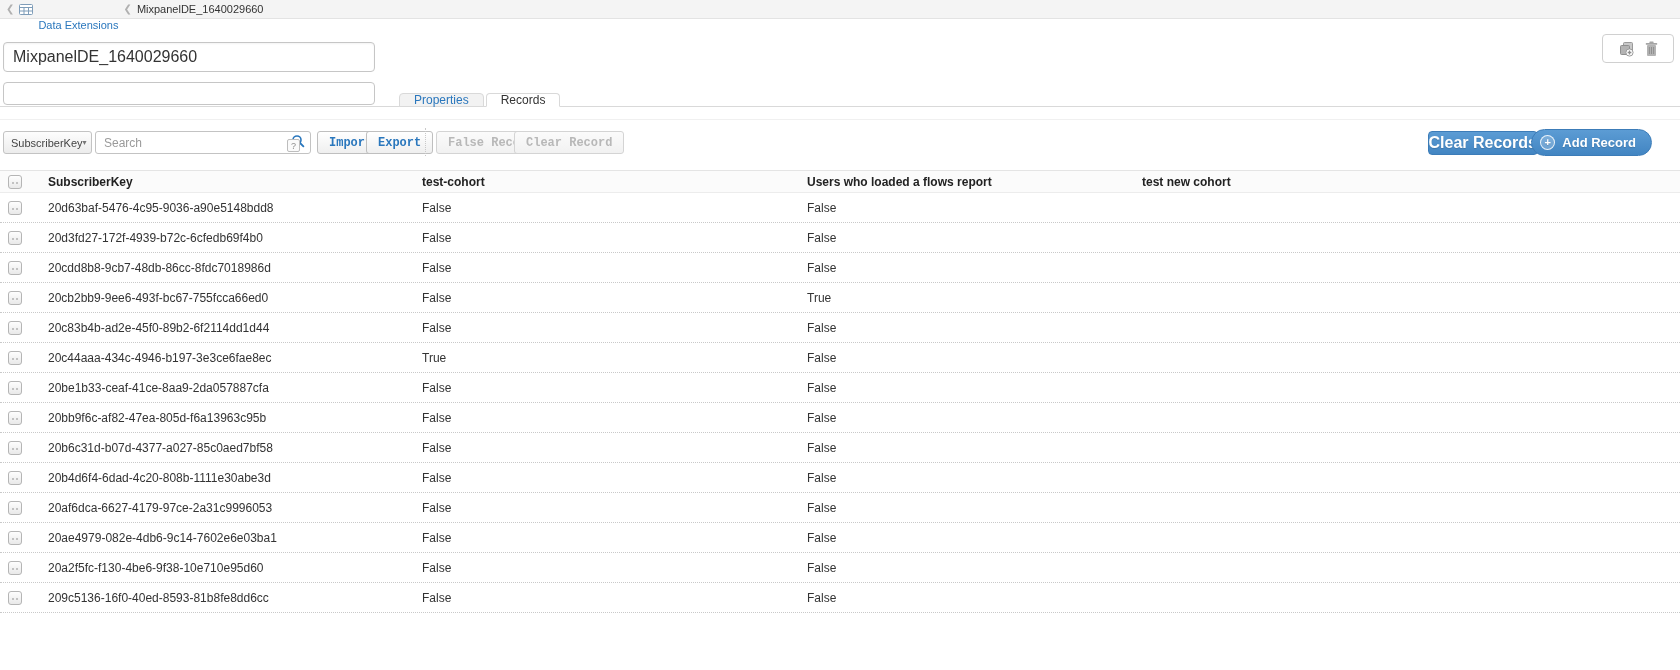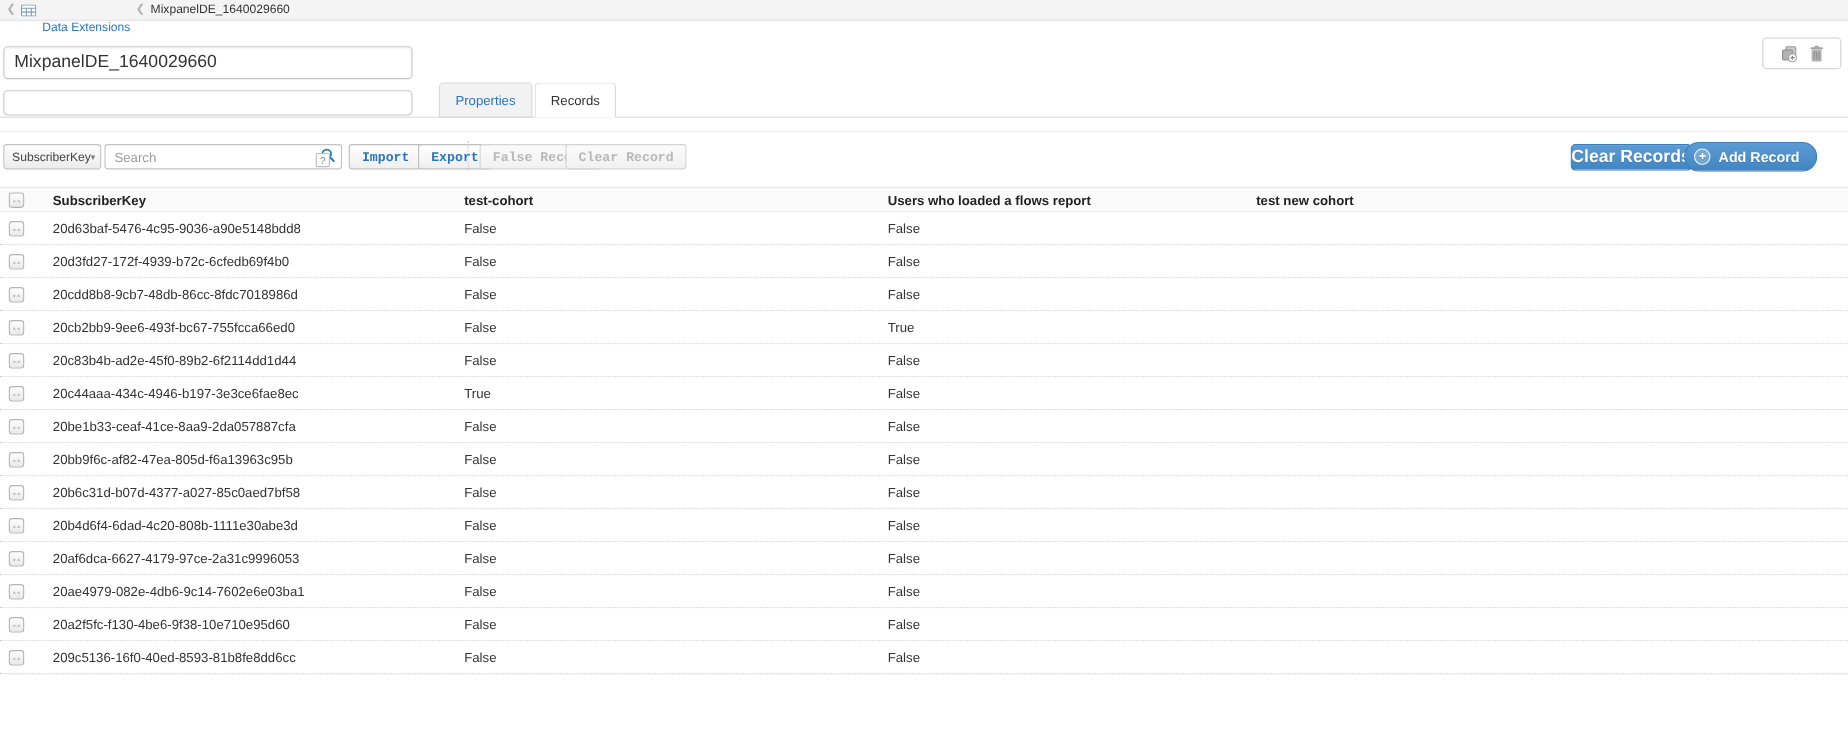--- a/index.html
+++ b/index.html
@@ -28,21 +28,21 @@
   
   .top-actions { position:absolute; top:34px; right:6px; width:72px; height:29px;
     background:#fff; border:1px solid #d0d0d0; border-radius:4px;
     display:flex; align-items:center; justify-content:center; gap:10px; }
   .top-actions .icon-btn { cursor:pointer; display:flex; align-items:center; }
 
   
   .tabbar { position:absolute; left:0; right:0; top:84px; height:23px;
     border-bottom:1px solid #d9d9d9; }
   .tabs { position:absolute; left:399px; bottom:-1px; display:flex; gap:2px; }
-  .tab { height:32px; padding:0 14px; font-size:12px; display:flex; align-items:center;
+  .tab { height:14px; padding:0 14px; font-size:12px; display:flex; align-items:center;
     border:1px solid #d9d9d9; border-radius:4px 4px 0 0; cursor:pointer; }
   .tab.inactive { background:#f2f2f2; color:#2a77bd; }
   .tab.active { background:#fff; color:#333; border-bottom:1px solid #fff; }
 
   
   .toolbar { position:absolute; left:0; right:0; top:119px; height:43px;
     border-top:1px solid #f0f0f0; }
   .field-select { position:absolute; left:3px; top:11px; height:23px; width:89px;
     border:1px solid #c3c3c3; border-radius:3px;
     background:linear-gradient(#fdfdfd,#ececec); font-size:11px; color:#444;
@@ -58,21 +58,21 @@
     background:transparent; border:none; cursor:pointer;
     display:flex; align-items:center; justify-content:center; }
   .help-badge { position:absolute; left:287px; top:19px; width:13px; height:13px;
     border:1px solid #bdbdbd; border-radius:2px; background:#fafafa; color:#8d8d8d;
     font-size:9px; display:flex; align-items:center; justify-content:center; cursor:pointer; }
   .btn { height:23px; border:1px solid #bfbfbf; border-radius:3px;
     background:linear-gradient(#ffffff,#efefef); font-size:12px; font-weight:bold;
     color:#2a77bd; padding:0 11px; cursor:pointer;
     font-family:Liberation Mono, monospace; }
   .btn-import { position:absolute; left:317px; top:11px; }
-  .btn-export { position:absolute; left:380px; top:11px;text-align:right; }
+  .btn-export { position:absolute; left:366px; top:11px;text-align:right; }
   .tool-divider { position:absolute; left:425px; top:8px; height:28px; width:0;
     border-left:1px dotted #c9c9c9; }
   .btn.disabled { color:#b8b8b8; border-color:#d4d4d4;
     background:linear-gradient(#fbfbfb,#f1f1f1); cursor:default; }
   .btn-edit-record { position:absolute; left:436px; top:11px; }
   .btn-clear-record { position:absolute; left:514px; top:11px; }
   .btn-blue { height:24px; border:1px solid #3c7cb8; border-radius:4px;
     background:linear-gradient(#5c9cd4,#4285c2); color:#fff; font-weight:bold;
     font-size:16px; padding:0 0; cursor:pointer;
     font-family:"Liberation Sans", sans-serif; text-shadow:0 1px 1px rgba(0,0,0,.15); }

